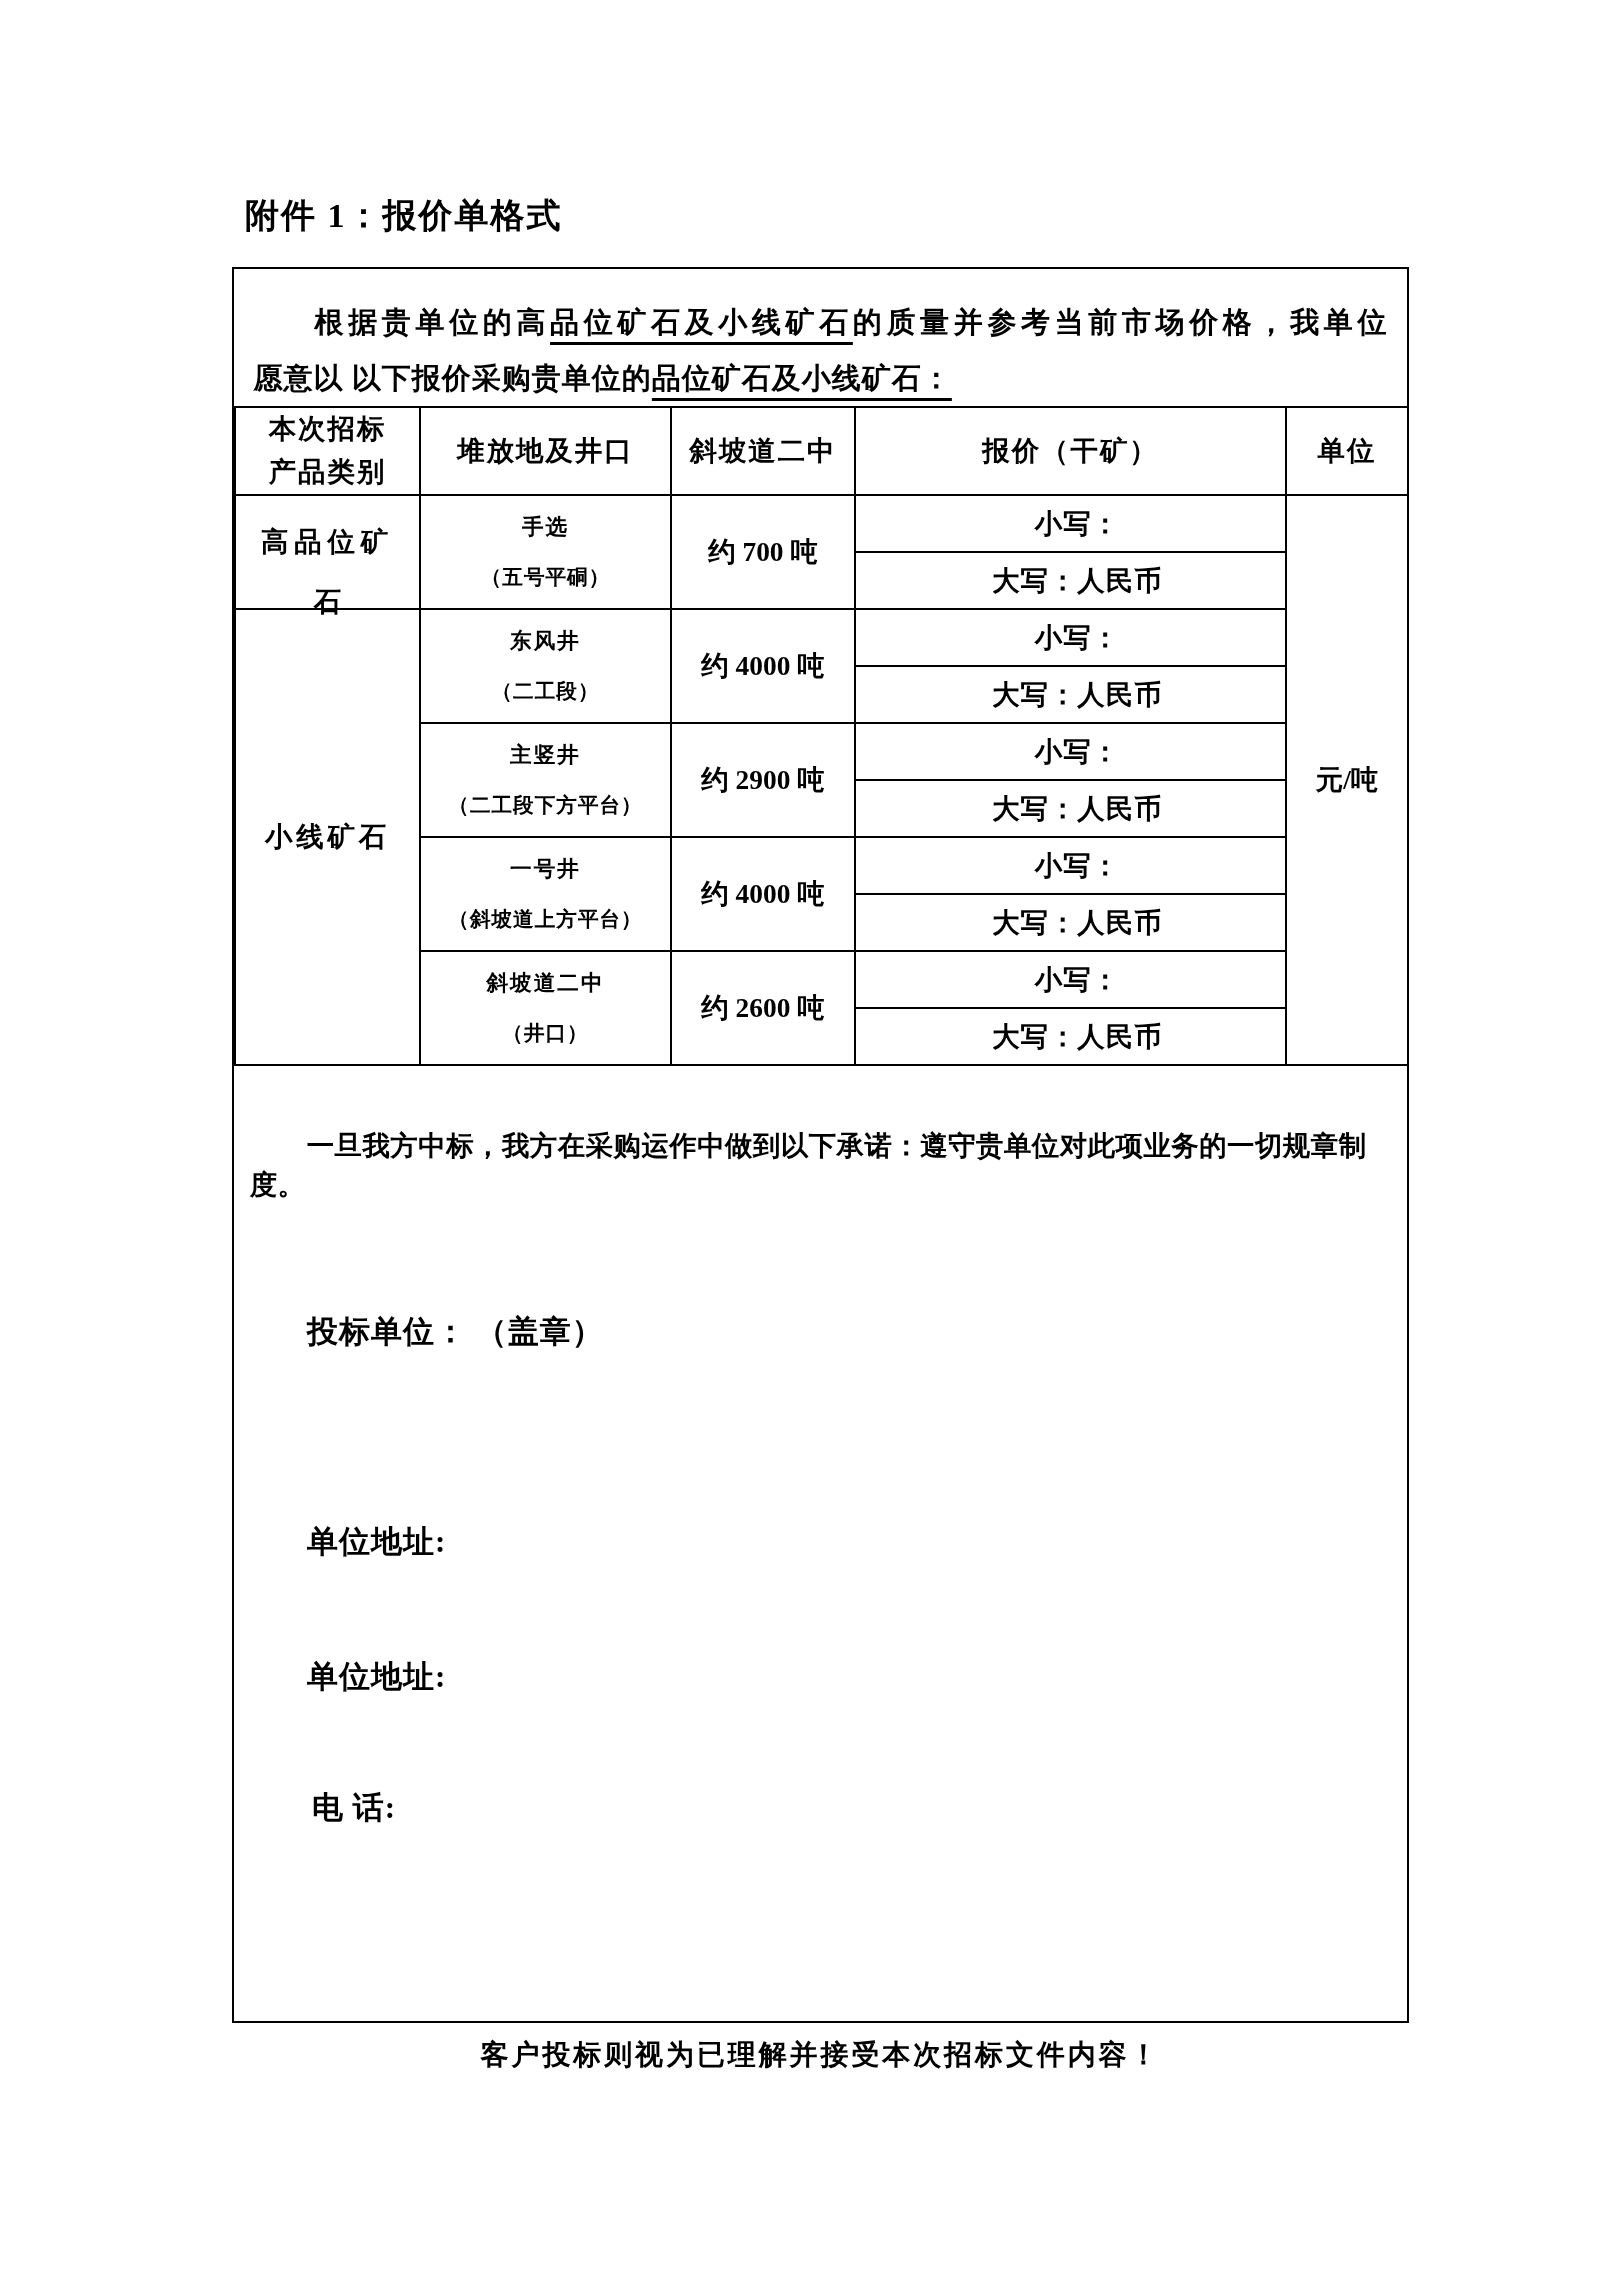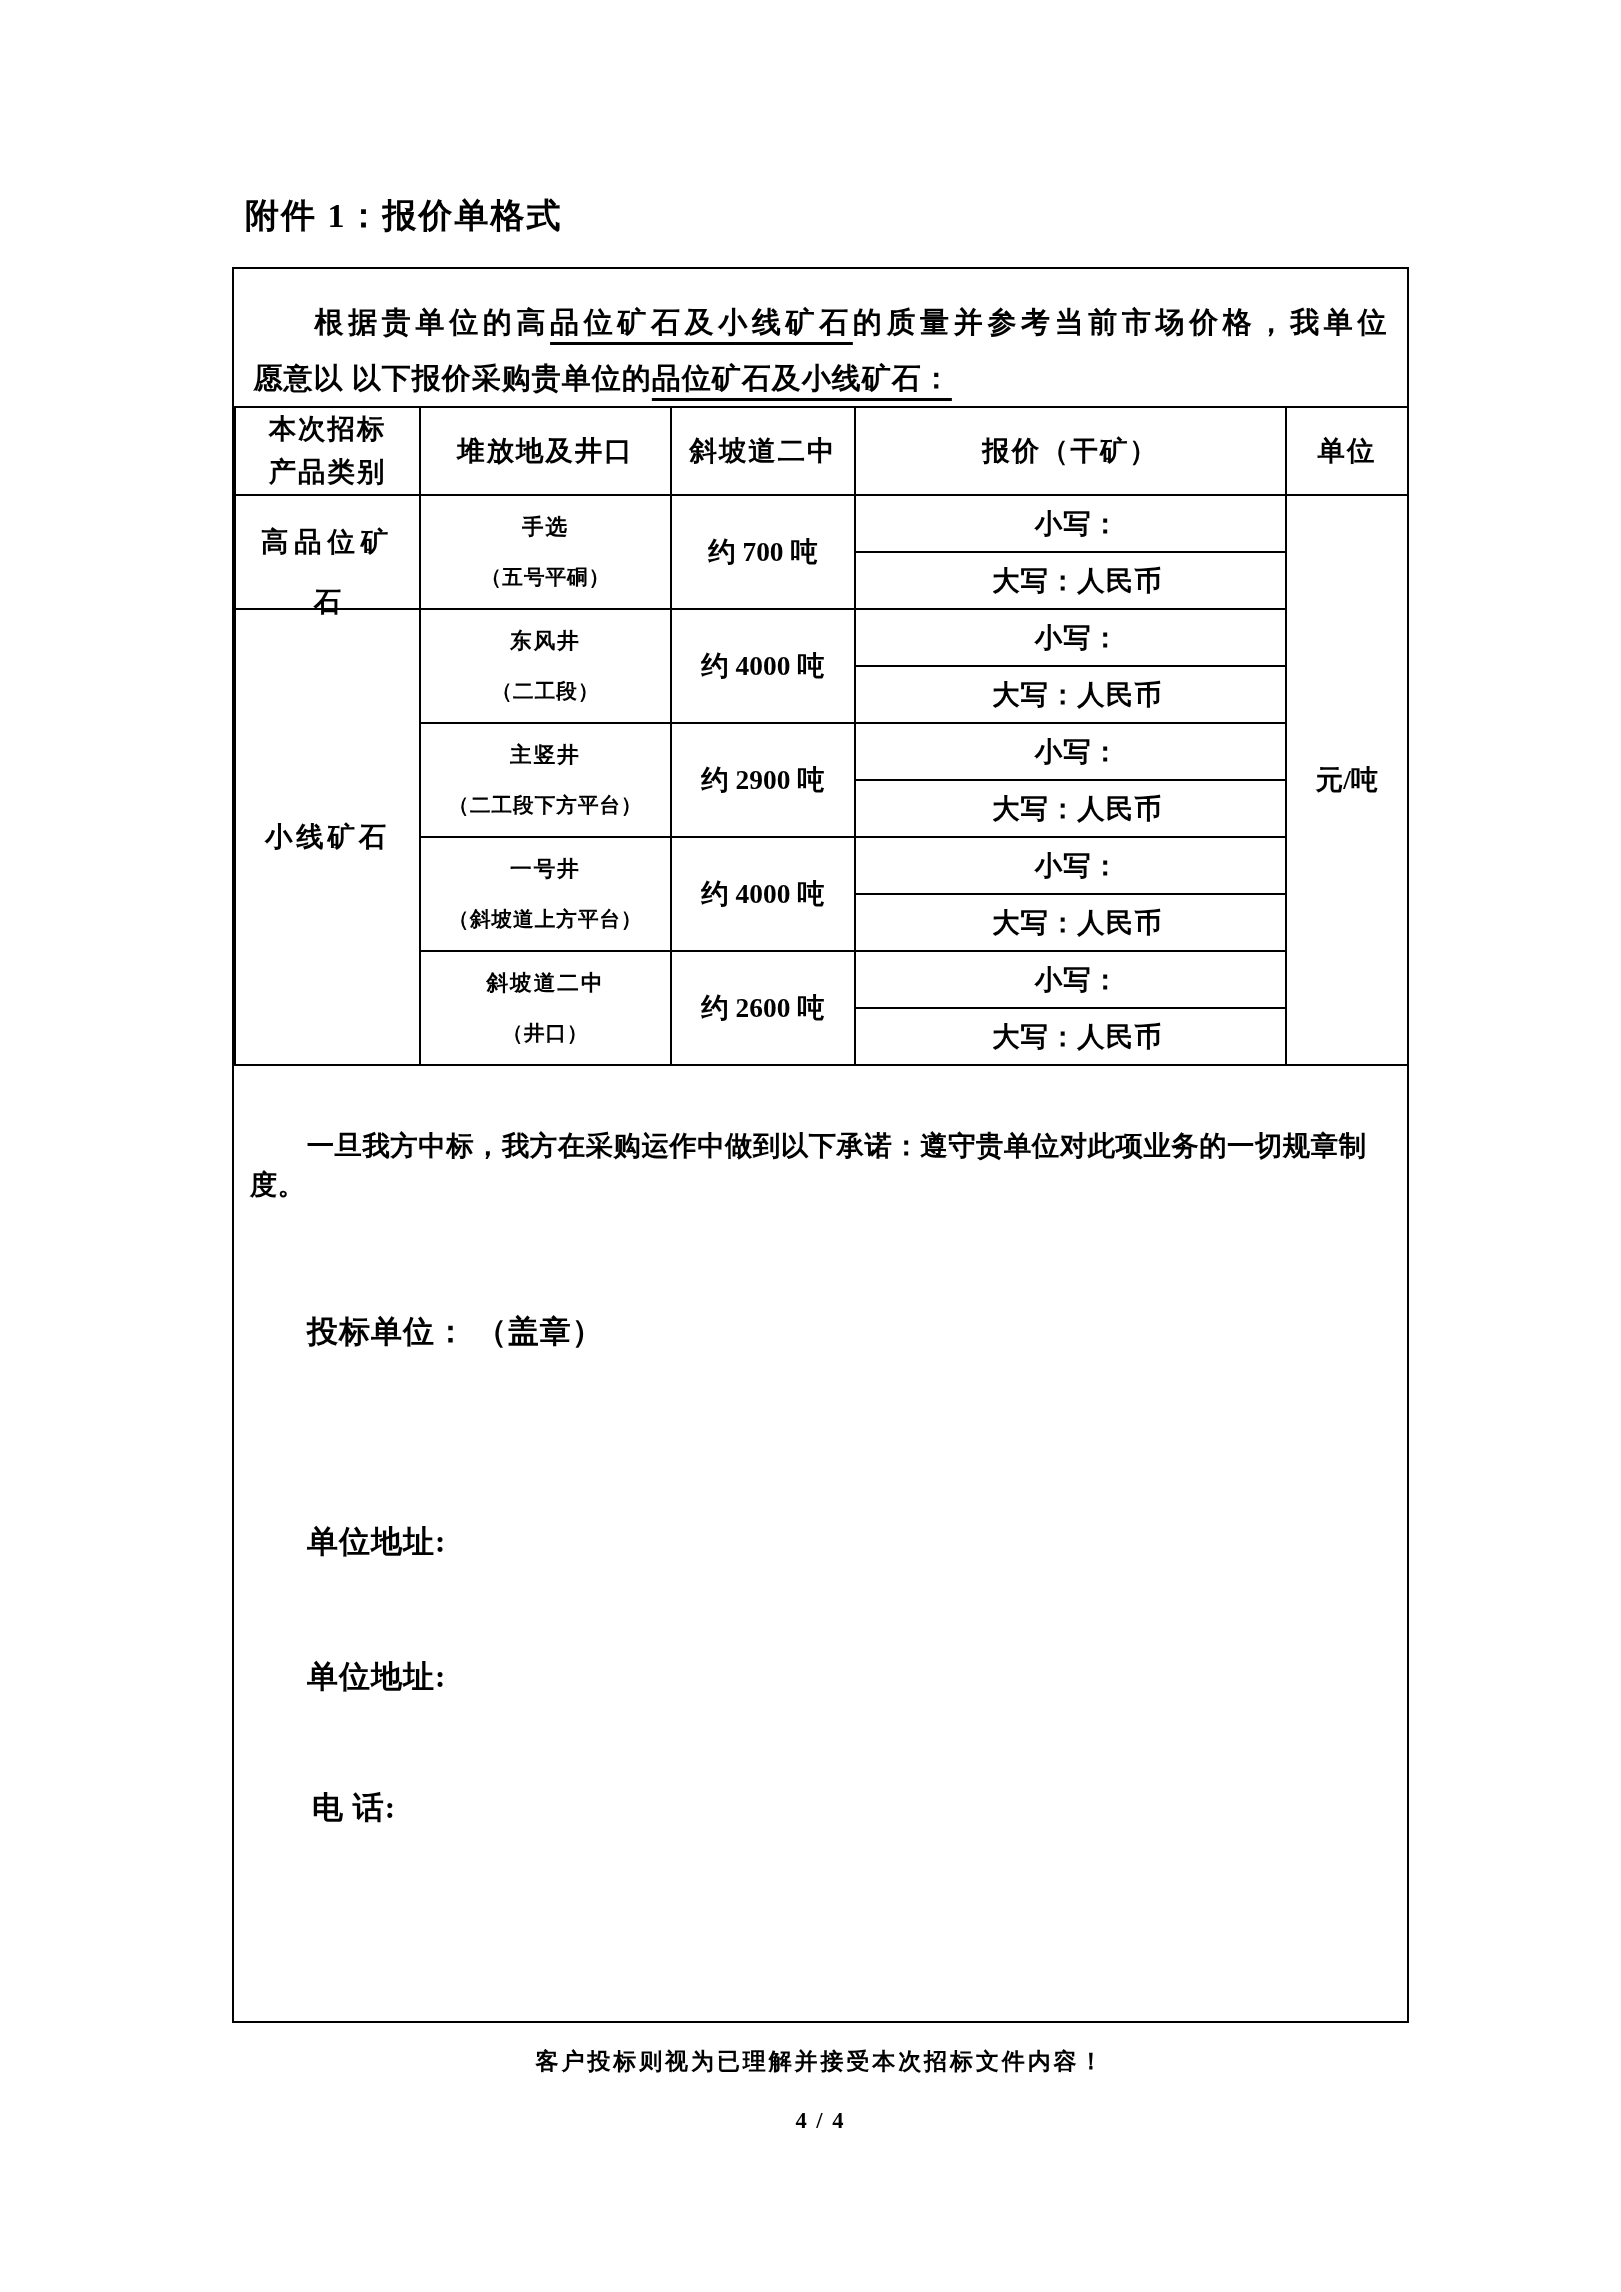--- a/index.html
+++ b/index.html
@@ -70,21 +70,21 @@
     font-size:27.4px; line-height:39px; text-indent:57px;
     letter-spacing:0.5px;
   }
   .flabel { font-size:31px; line-height:41px; letter-spacing:1px; }
   .flabel.bidder  { margin:106px 0 0 73px; }
   .flabel.address { margin:169px 0 0 73px; }
   .flabel.legal   { margin:94px 0 0 73px; }
   .flabel.phone   { margin:90px 0 0 78px; }
 
   .bottom { width:1177px; margin-left:232px; text-align:center; }
-  .footer-note { margin-top:23px; font-size:23px; letter-spacing:2.9px; font-weight:700; }
+  .footer-note { margin-top:13px; font-size:28px; letter-spacing:2.9px; font-weight:700; }
   .page-number { margin-top:31px; font-size:22.5px; font-weight:700; letter-spacing:2px; }
 </style>
 </head>
 <body>
 
 <div class="page">
 
   <h1 class="title">附件 1：报价单格式</h1>
 
   <div class="box">
@@ -186,17 +186,16 @@
 
     <p class="flabel bidder">投标单位： （盖章）</p>
     <p class="flabel address">单位地址:</p>
     <p class="flabel legal">单位地址:</p>
     <p class="flabel phone">电 话:</p>
 
   </div>
 
   <div class="bottom">
     <div class="footer-note">客户投标则视为已理解并接受本次招标文件内容！</div>
-    <div class="page-number">4 / 4</div>
   </div>
 
 </div>
 
 
 </body></html>

